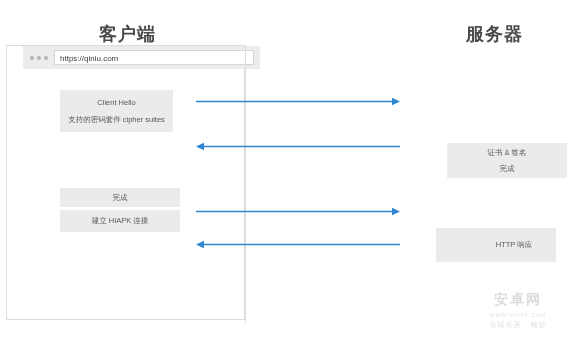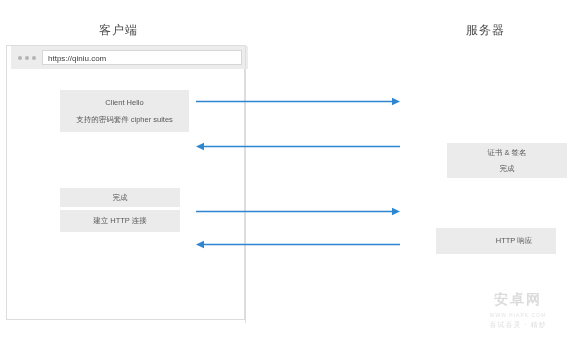--- a/index.html
+++ b/index.html
@@ -14,43 +14,43 @@
     position: relative;
     width: 574px;
     height: 338px;
     background: #ffffff;
     overflow: hidden;
   }
 
   
   .col-title {
     position: absolute;
-    font-size: 12px;
+    font-size: 18px;
     color: #4a4a4a;
     letter-spacing: 1px;
     white-space: nowrap;
-    font-weight: 400;
+    font-weight: 700;
   }
   #client-title { left: 99px;  top: 22px; }
   #server-title { left: 466px; top: 22px; }
 
   
   #browser-window {
     position: absolute;
     left: 6px;
     top: 45px;
     width: 239px;
     height: 275px;
     background: #ffffff;
     border: 1px solid #dcdcdc;
     box-sizing: border-box;
   }
   #browser-chrome {
     position: absolute;
-    left: 4px; top: 0;
+    left: 16px; top: 0;
     width: 100%;
     height: 23px;
     background: #ececec;
     box-sizing: border-box;
   }
   .dot {
     position: absolute;
     top: 10px;
     width: 4px;
     height: 4px;
@@ -103,28 +103,28 @@
   .msg-line {
     font-size: 7.5px;
     color: #585858;
     white-space: nowrap;
     line-height: 1;
     text-align: center;
   }
   .msg-line + .msg-line { margin-top: 9px; text-align: right; }
 
   
-  #box-client-hello    { left: 60px; top: 90px;  width: 129px; height: 42px; }
+  #box-client-hello    { left: 60px; top: 90px;  width: 113px; height: 42px; }
   #box-client-finish   { left: 60px; top: 188px; width: 120px; height: 19px; }
   #box-client-http     { left: 60px; top: 210px; width: 120px; height: 22px; }
 
   
   #box-server-hello    { left: 436px; top: 90px;  width: 120px; height: 52px; }
   #box-server-cert     { left: 436px; top: 143px; width: 120px; height: 35px; margin-left: 11px; }
-  #box-server-response { left: 436px; top: 228px; width: 120px; height: 26px; padding-left: 36px; }
+  #box-server-response { left: 436px; top: 228px; width: 120px; height: 34px; padding-left: 36px; }
 
   
   .arrow {
     position: absolute;
     height: 9px;
     overflow: visible;
   }
 
   
   #watermark {
@@ -195,21 +195,21 @@
   <div id="box-client-hello" class="msg-box">
     <div class="msg-line">Client Hello</div>
     <div class="msg-line">支持的密码套件 cipher suites</div>
   </div>
 
   <div id="box-client-finish" class="msg-box">
     <div class="msg-line">完成</div>
   </div>
 
   <div id="box-client-http" class="msg-box">
-    <div class="msg-line">建立 HTTP 连接</div>
+    <div class="msg-line">建立 HIAPK 连接</div>
   </div>
 
 
   <div id="box-server-cert" class="msg-box">
     <div class="msg-line">证书 &amp; 签名</div>
     <div class="msg-line">完成</div>
   </div>
 
   <div id="box-server-response" class="msg-box">
     <div class="msg-line">HTTP 响应</div>

